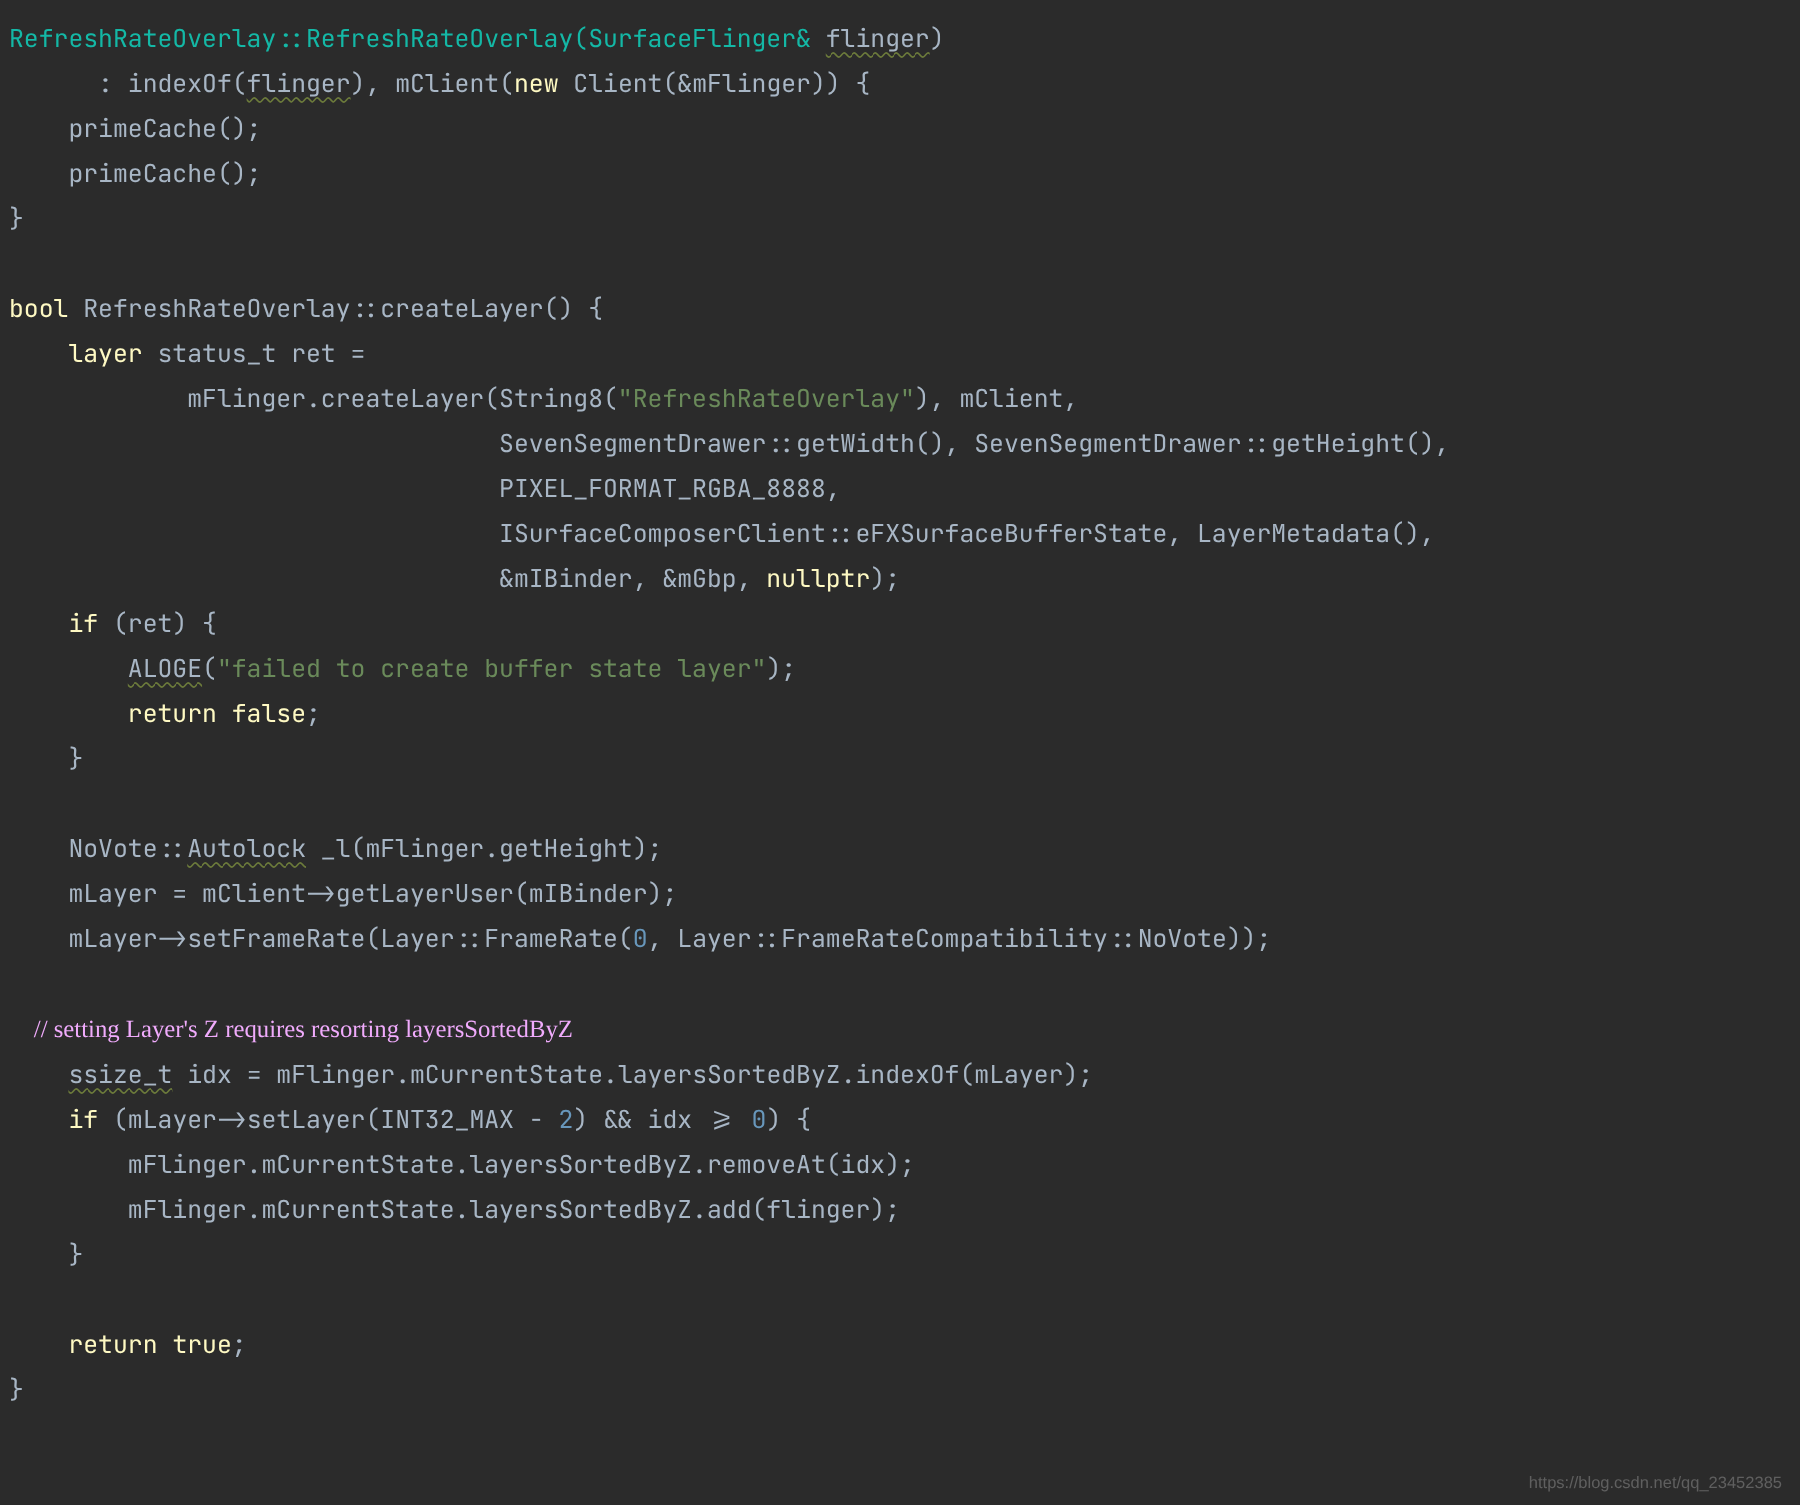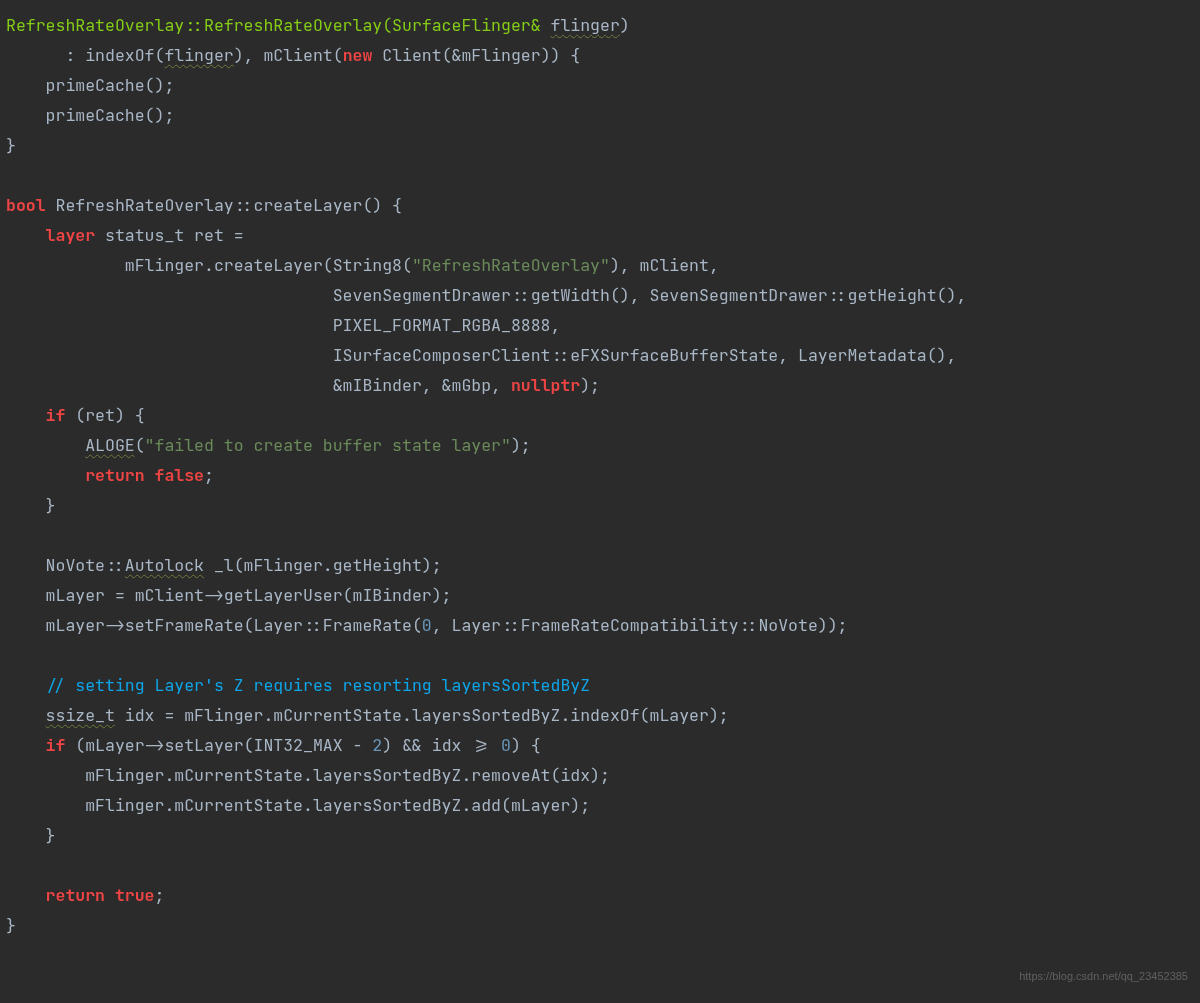--- a/index.html
+++ b/index.html
@@ -5,30 +5,30 @@
   html,body{margin:0;padding:0;width:1200px;height:1003px;background:#2b2b2b;overflow:hidden;}
   pre.code{
     margin:0;
     padding:10px 6px 0 6px;
     font-family:"JetBrains Mono","Fira Code",Menlo,Consolas,monospace;
     font-size:16.5px;
     line-height:30px;
     color:#a8b6c5;
     white-space:pre;
   }
-  .kw{color:#ef4444;font-weight:bold;}            
-  .tok{color:#84cc16;}           
+  .kw{color:#fef9c3;}            
+  .tok{color:#14b8a6;}           
   .str{color:#6a8a5a;}           
   .num{color:#6897bb;}           
-  .cmt{color:#0ea5e9;}           
+  .cmt{color:#f0abfc;font-family:Liberation Serif, serif;}           
   .under{text-decoration:underline wavy #6c7b3a;text-decoration-thickness:1px;text-underline-offset:3px;}
   .watermark{
     position:absolute;
     right:12px;
-    bottom:21px;
+    bottom:8px;
     color:#8a8a8a;
     font-family:Arial,sans-serif;
     font-size:11px;
     opacity:0.55;
   }
 </style>
 </head>
 <body>
 
 <pre class="code"><span><span class="tok">RefreshRateOverlay::RefreshRateOverlay(SurfaceFlinger&amp; </span><span class="under">flinger</span><span>)</span></span>
@@ -50,19 +50,19 @@
 <span>    }</span>
 
 <span><span>    NoVote::</span><span class="under">Autolock</span><span> _l(mFlinger.getHeight);</span></span>
 <span>    mLayer = mClient-&gt;getLayerUser(mIBinder);</span>
 <span><span>    mLayer-&gt;setFrameRate(Layer::FrameRate(</span><span class="num">0</span><span>, Layer::FrameRateCompatibility::NoVote));</span></span>
 
 <span class="cmt">    // setting Layer's Z requires resorting layersSortedByZ</span>
 <span><span>    </span><span class="under">ssize_t</span><span> idx = mFlinger.mCurrentState.layersSortedByZ.indexOf(mLayer);</span></span>
 <span><span>    </span><span class="kw">if</span><span> (mLayer-&gt;setLayer(INT32_MAX - </span><span class="num">2</span><span>) &amp;&amp; idx &gt;= </span><span class="num">0</span><span>) {</span></span>
 <span>        mFlinger.mCurrentState.layersSortedByZ.removeAt(idx);</span>
-<span>        mFlinger.mCurrentState.layersSortedByZ.add(mLayer);</span>
+<span>        mFlinger.mCurrentState.layersSortedByZ.add(flinger);</span>
 <span>    }</span>
 
 <span><span>    </span><span class="kw">return</span><span> </span><span class="kw">true</span><span>;</span></span>
 <span>}</span></pre>
 
 <div class="watermark">https://blog.csdn.net/qq_23452385</div>
 
 </body></html>

